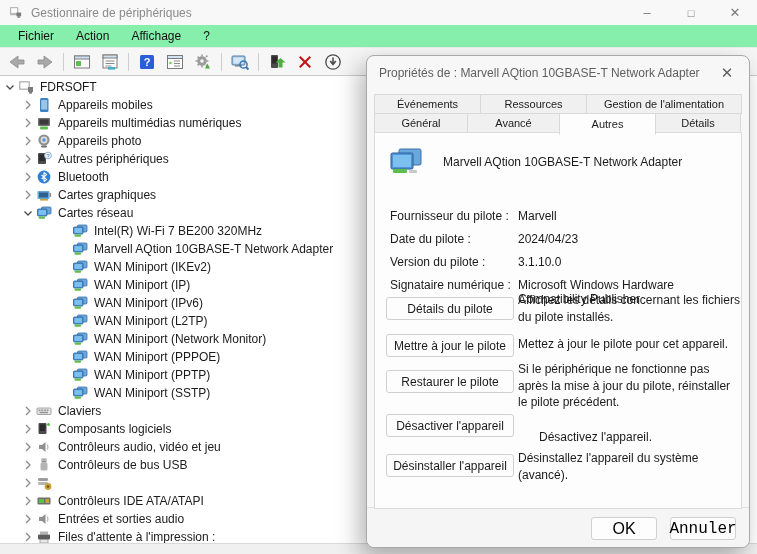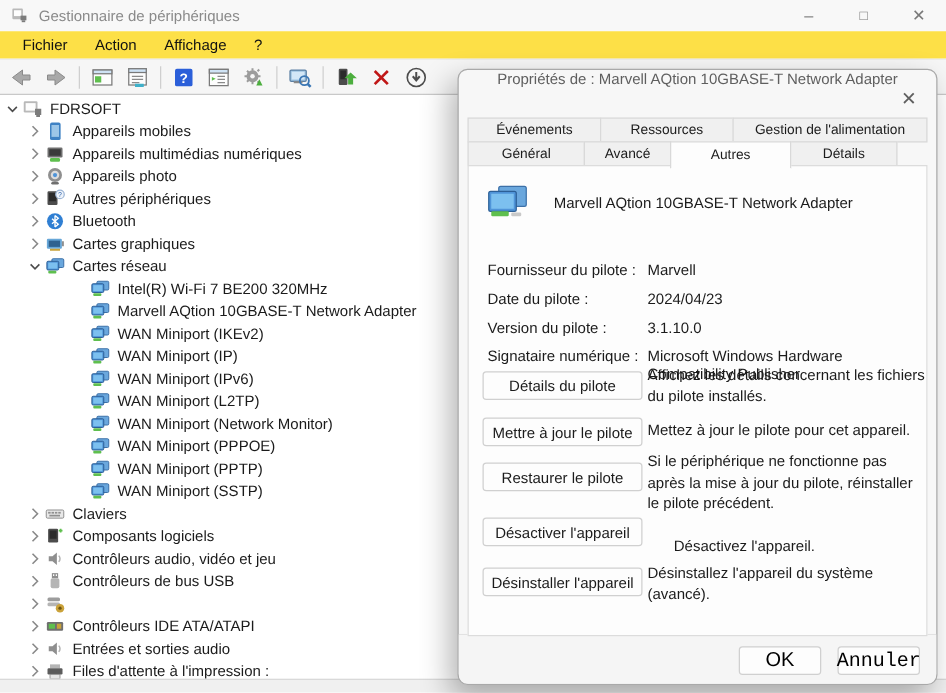--- a/index.html
+++ b/index.html
@@ -8,40 +8,40 @@
     background:#ffffff; }
 
   
   .app { position:absolute; inset:0; background:#ffffff; }
   .titlebar { height:25px; background:#f8f8f8; display:flex; align-items:center; padding-left:8px; }
   .titlebar .app-icon { width:15px; height:15px; margin-right:8px; }
   .titlebar .title { color:#8a8a8a; font-size:12px; }
   .win-controls { margin-left:auto; display:flex; height:100%; }
   .win-btn { width:44px; height:100%; display:flex; align-items:center; justify-content:center;
     color:#7a7a7a; font-size:13px; }
-  .menubar { height:22px; background:#fde047; display:flex; align-items:center; padding-left:8px; gap:2px; }
+  .menubar { height:22px; background:#86efac; display:flex; align-items:center; padding-left:8px; gap:2px; }
   .menu-item { padding:2px 10px; color:#111; }
   .toolbar { height:29px; background:#f6f6f6; border-top:1px solid #ececec; border-bottom:1px solid #c9c9c9;
     display:flex; align-items:center; padding-left:4px; gap:2px; }
   .tb-btn { width:26px; height:24px; display:flex; align-items:center; justify-content:center; }
   .tb-sep { width:1px; height:18px; background:#cfcfcf; margin:0 3px; }
 
   
   .tree { position:absolute; left:0; top:78px; right:0; bottom:11px; background:#ffffff; overflow:hidden; }
   .tree-row { height:18px; display:flex; align-items:center; white-space:nowrap; }
   .tree-chevron { width:16px; height:16px; display:flex; align-items:center; justify-content:center; flex:none; }
   .tree-icon { width:16px; height:16px; margin-right:6px; flex:none; display:flex; align-items:center; justify-content:center; }
   .tree-label { font-size:12px; color:#1b1b1b; }
   .statusbar { position:absolute; left:0; bottom:0; width:100%; height:11px; background:#f0f0f0; border-top:1px solid #d9d9d9; }
 
   
   .dialog { position:absolute; left:366px; top:55px; width:384px; height:493px;
     background:#f7f7f7; border:1px solid #a9a9a9; border-radius:8px;
     box-shadow:-6px 10px 24px rgba(0,0,0,0.30); }
-  .dlg-header { height:34px; display:flex; align-items:center; padding:0 12px;flex-direction:column; }
+  .dlg-header { height:34px; display:flex; align-items:center; padding:0 12px; }
   .dlg-title { color:#5f5f5f; font-size:12px; }
   .dlg-close { margin-left:auto; color:#5f5f5f; font-size:15px; width:20px; text-align:center; }
 
   .tabs { position:absolute; left:7px; right:7px; top:38px; }
   .tab-row { display:flex; }
   .tab { height:20px; display:flex; align-items:center; justify-content:center;
     background:#f0f0f0; border:1px solid #d9d9d9; font-size:11px; color:#1b1b1b; margin-right:-1px; }
   .tab.active { background:#fdfdfd; border-bottom:1px solid #fdfdfd; height:22px; margin-top:-2px; z-index:3; position:relative; }
   .tab-row.r2 .tab { margin-top:-1px; }
 
@@ -558,21 +558,21 @@
   </div>
 
   <div class="tabs">
     <div class="tab-row r1">
         <div class="tab" style="width: 107px;">Événements</div>
         <div class="tab" style="width: 107px;">Ressources</div>
         <div class="tab" style="width: 156px;">Gestion de l'alimentation</div>
       </div>
     <div class="tab-row r2">
         <div class="tab" style="width: 94px;">Général</div>
-        <div class="tab" style="width: 70px;">Avancé</div>
+        <div class="tab" style="width: 93px;">Avancé</div>
         <div class="tab active" style="width: 97px;">Autres</div>
         <div class="tab" style="width: 86px;">Détails</div>
       </div>
   </div>
 
   <div class="tab-page">
     <div class="dev-head">
       <span class="dev-icon">
         <svg width="34" height="30" viewBox="0 0 34 30">
           <rect x="10" y="2" width="22" height="16" rx="1.5" fill="#6aa7dd" stroke="#3c70a8" stroke-width="1"></rect>

